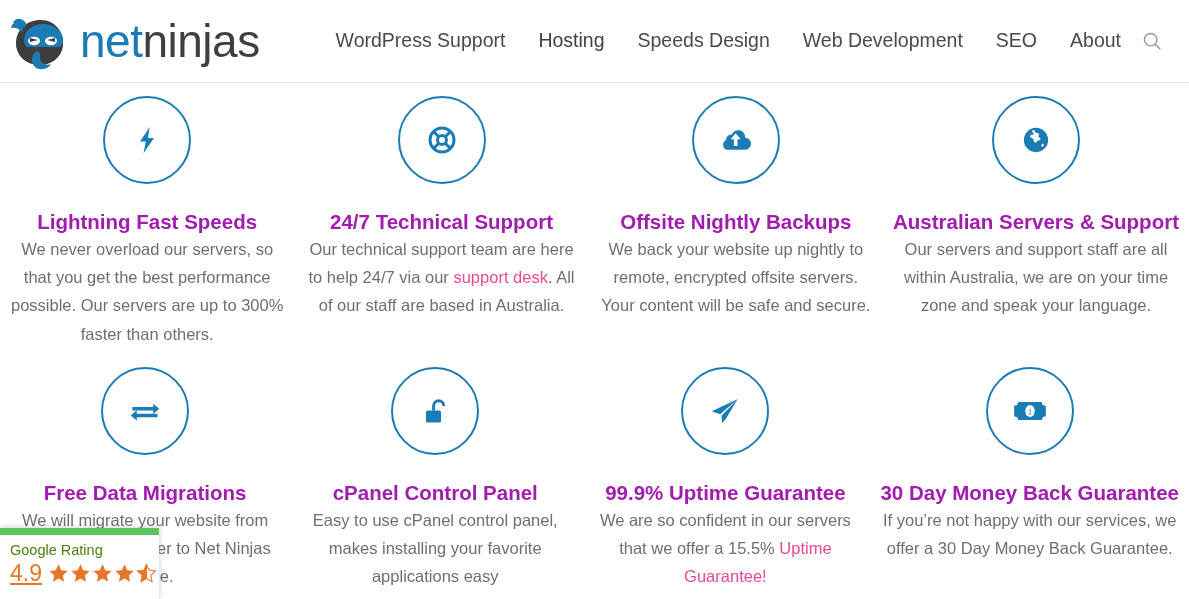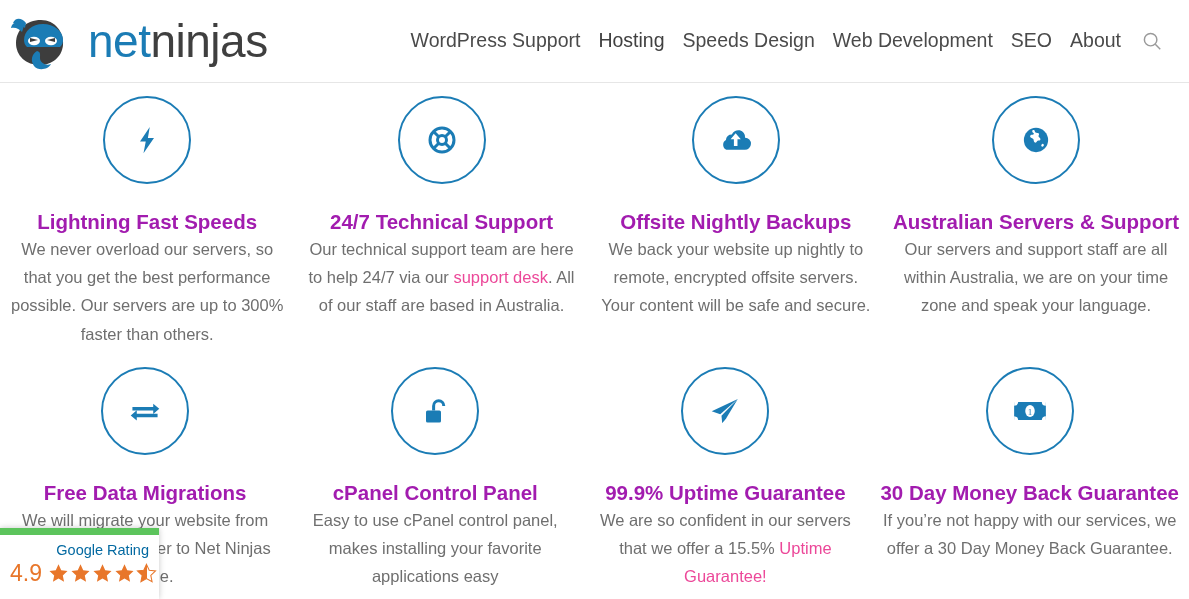--- a/index.html
+++ b/index.html
@@ -27,33 +27,33 @@
     display: flex;
     align-items: center;
     flex: 0 0 auto;
     text-decoration: none;
   }
   .brand-mark { width: 66px; height: 62px; flex: 0 0 auto; }
   .brand-word {
     font-size: 46px;
     letter-spacing: -0.5px;
     line-height: 1;
-    margin-left: 12px;
+    margin-left: 4px;
     white-space: nowrap;
     font-weight: 400;
   }
   .brand-word .w1 { color: #1b7cb5; }
   .brand-word .w2 { color: #3f3f3f; }
 
   .main-nav {
     flex: 1 1 auto;
     display: flex;
     align-items: center;
     justify-content: flex-end;
-    gap: 18px;
+    gap: 33px;
     padding-right: 16px;
   }
   .nav-link {
     font-size: 19.5px;
     color: #4a4a4a;
     text-decoration: none;
     white-space: nowrap;
     line-height: 1;
   }
   .nav-link.is-active { color: #404040; }
@@ -118,35 +118,35 @@
     width: 159px;
     height: 71px;
     background: #ffffff;
     border-top: 7px solid #5cc45c;
     box-shadow: 0 0 6px rgba(0,0,0,0.22);
     padding: 8px 10px 0 10px;
     z-index: 40;
   }
   .gr-label {
     font-size: 14.5px;
-    color: #0369a1;
+    color: #4d7c0f;
     line-height: 1.1;
     font-family: "Liberation Sans", sans-serif;
-    text-align: right;
   }
   .gr-score-row {
     display: flex;
     align-items: center;
     margin-top: 3px;
     gap: 6px;
   }
   .gr-score {
     font-size: 23px;
     color: #e8762a;
     line-height: 1;
+    text-decoration: underline;
   }
   .gr-stars { display: flex; align-items: center; gap: 1px; }
 </style>
 </head>
 <body>
 
 <header class="site-header">
 
   <a class="brand" href="#">
     <span class="brand-mark">

